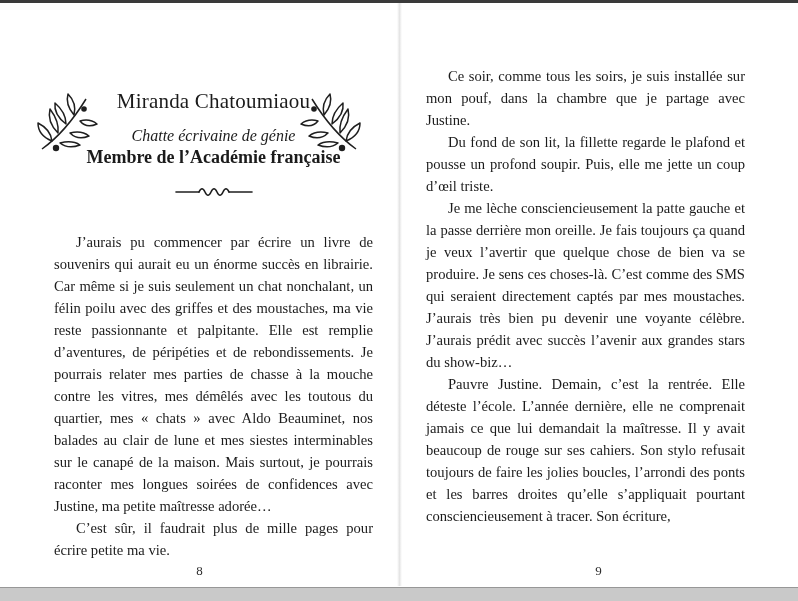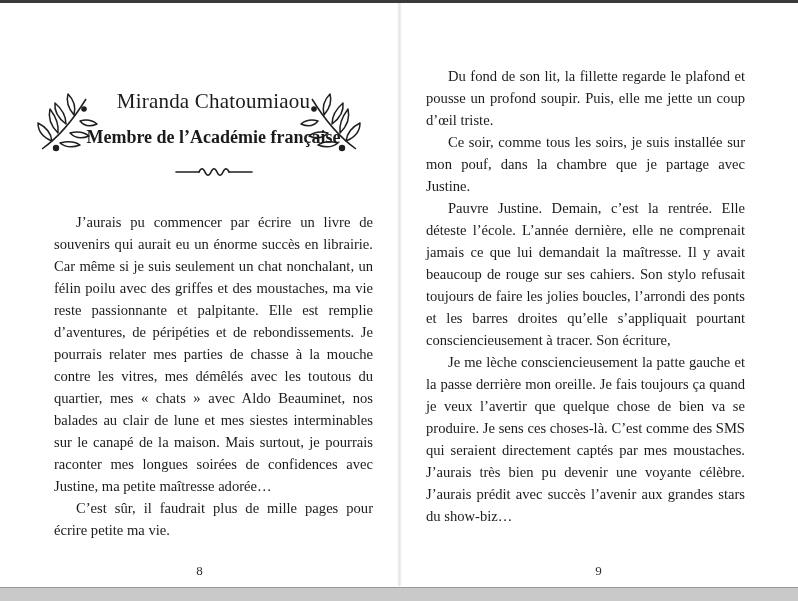--- a/index.html
+++ b/index.html
@@ -94,20 +94,21 @@
           <path d="M24 52 C 32 50, 38 50, 44 54 C 36 57, 29 56, 24 52 Z"></path>
           <path d="M34 42 C 42 40, 48 41, 53 45 C 46 48, 39 47, 34 42 Z"></path>
           <path d="M44 30 C 51 28, 56 29, 61 33 C 54 36, 48 35, 44 30 Z"></path>
           <circle cx="20" cy="57" r="3.2" fill="#1f1f1f" stroke="none"></circle>
           <circle cx="48" cy="18" r="2.8" fill="#1f1f1f" stroke="none"></circle>
         </g>
       </svg>
 
       <div class="page-header">
         <h1 class="title">Miranda Chatoumiaou</h1>
+        <div class="subtitle">Chatte écrivaine de génie</div>
         <div class="affiliation">Membre de l’Académie française</div>
         <div class="divider">
           <svg viewBox="0 0 80 14" width="80" height="14">
             <g stroke="#1f1f1f" fill="none" stroke-width="1.6" stroke-linecap="round">
               <line x1="2" y1="7" x2="25" y2="7"></line>
               <path d="M25 7 q3 -6.5 6 0 q3 6.5 6 0 q3 -6.5 6 0 q3 6.5 6 0 q3 -6.5 6 0"></path>
               <line x1="55" y1="7" x2="78" y2="7"></line>
             </g>
           </svg>
         </div>
@@ -116,24 +117,24 @@
       <div class="page-body" id="left-body">
           <p>J’aurais pu commencer par écrire un livre de souvenirs qui aurait eu un énorme succès en librairie. Car même si je suis seulement un chat nonchalant, un félin poilu avec des griffes et des moustaches, ma vie reste passionnante et palpitante. Elle est remplie d’aventures, de péripéties et de rebondissements. Je pourrais relater mes parties de chasse à la mouche contre les vitres, mes démêlés avec les toutous du quartier, mes « chats » avec Aldo Beauminet, nos balades au clair de lune et mes siestes interminables sur le canapé de la maison. Mais surtout, je pourrais raconter mes longues soirées de confidences avec Justine, ma petite maîtresse adorée…</p>
           <p>C’est sûr, il faudrait plus de mille pages pour écrire petite ma vie.</p>
         </div>
 
       <div class="page-number">8</div>
     </div>
 
     <div class="page page-right">
       <div class="page-body" id="right-body">
+          <p>Ce soir, comme tous les soirs, je suis installée sur mon pouf, dans la chambre que je partage avec Justine.</p>
           <p>Du fond de son lit, la fillette regarde le plafond et pousse un profond soupir. Puis, elle me jette un coup d’œil triste.</p>
-          <p>Ce soir, comme tous les soirs, je suis installée sur mon pouf, dans la chambre que je partage avec Justine.</p>
+          <p>Je me lèche consciencieusement la patte gauche et la passe derrière mon oreille. Je fais toujours ça quand je veux l’avertir que quelque chose de bien va se produire. Je sens ces choses-là. C’est comme des SMS qui seraient directement captés par mes moustaches. J’aurais très bien pu devenir une voyante célèbre. J’aurais prédit avec succès l’avenir aux grandes stars du show-biz…</p>
           <p>Pauvre Justine. Demain, c’est la rentrée. Elle déteste l’école. L’année dernière, elle ne comprenait jamais ce que lui demandait la maîtresse. Il y avait beaucoup de rouge sur ses cahiers. Son stylo refusait toujours de faire les jolies boucles, l’arrondi des ponts et les barres droites qu’elle s’appliquait pourtant consciencieusement à tracer. Son écriture,</p>
-          <p>Je me lèche consciencieusement la patte gauche et la passe derrière mon oreille. Je fais toujours ça quand je veux l’avertir que quelque chose de bien va se produire. Je sens ces choses-là. C’est comme des SMS qui seraient directement captés par mes moustaches. J’aurais très bien pu devenir une voyante célèbre. J’aurais prédit avec succès l’avenir aux grandes stars du show-biz…</p>
         </div>
       <div class="page-number">9</div>
     </div>
 
     <div class="gutter"></div>
   </div>
 
   <div class="bottom-bar"></div>
 </div>
 

